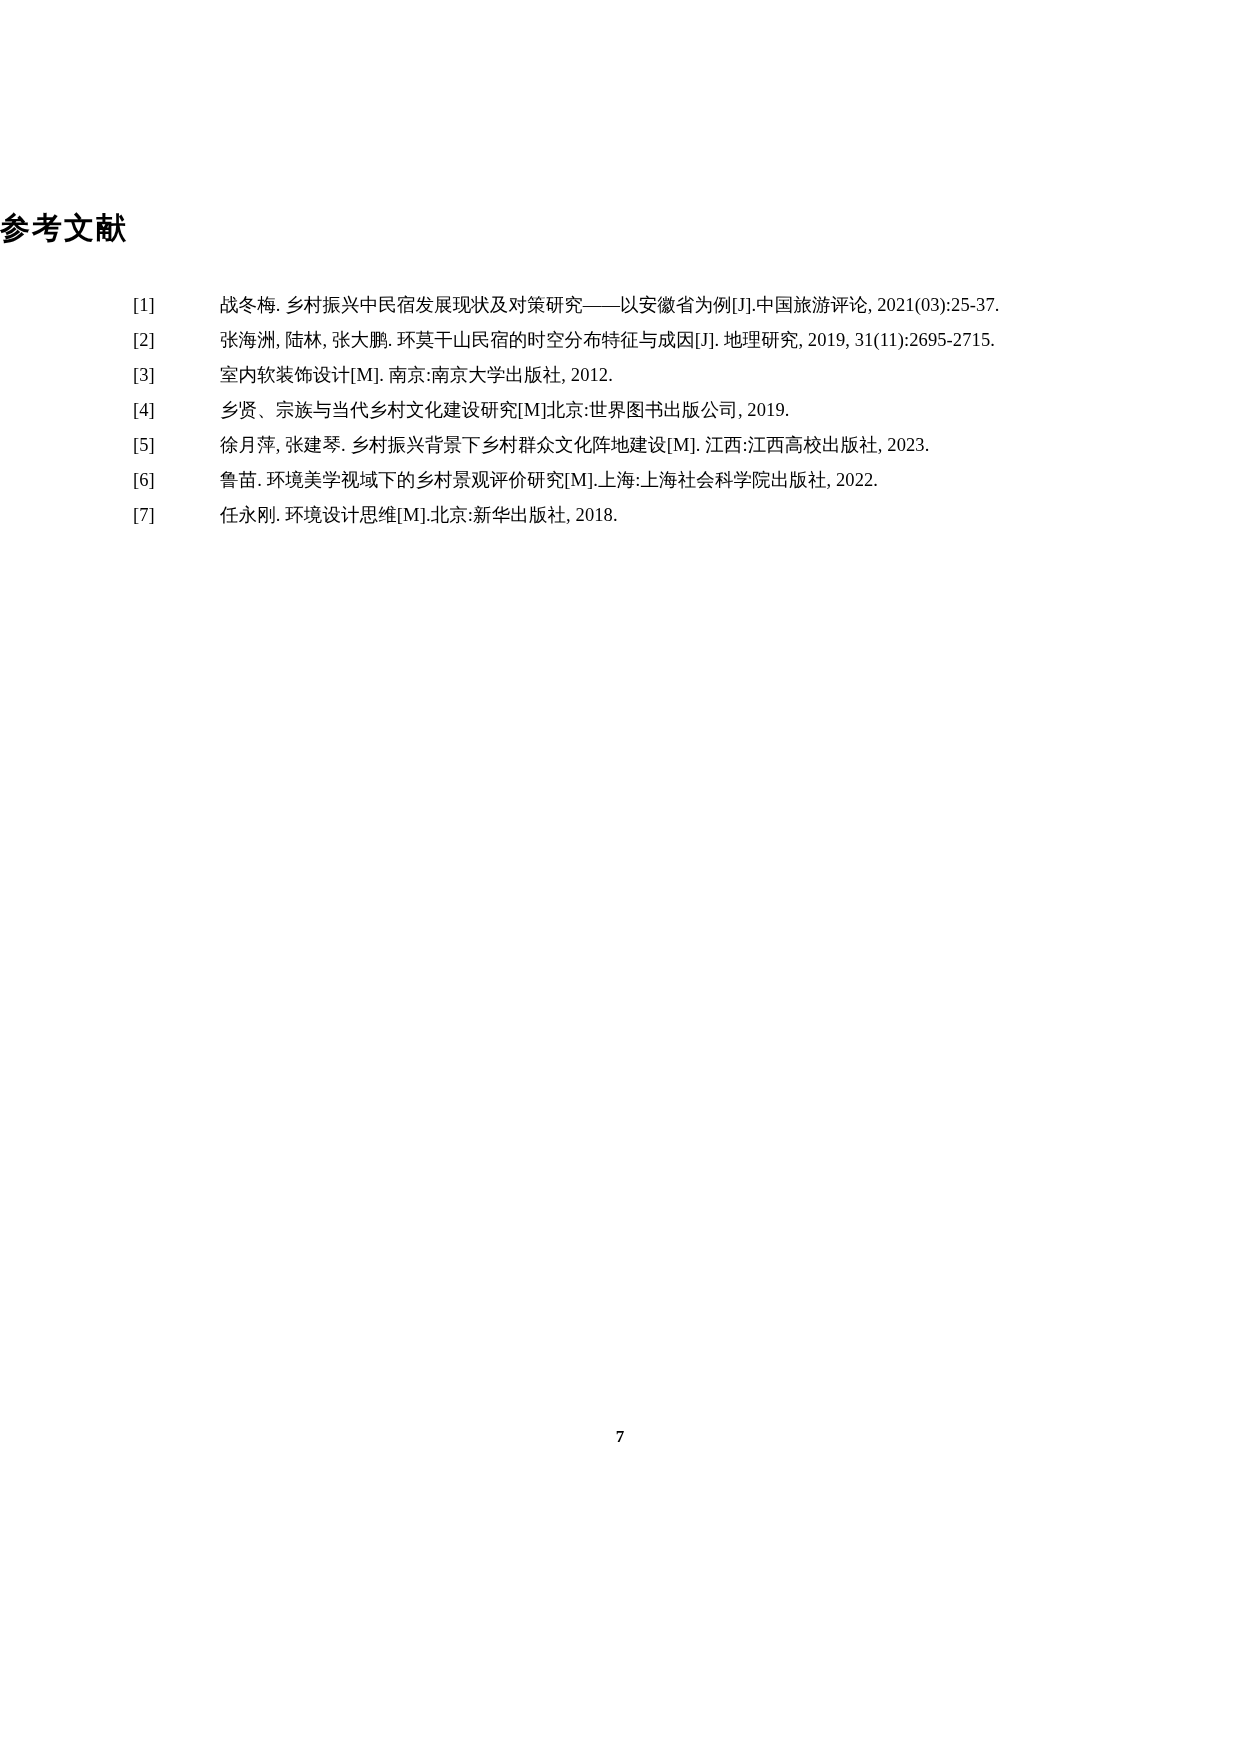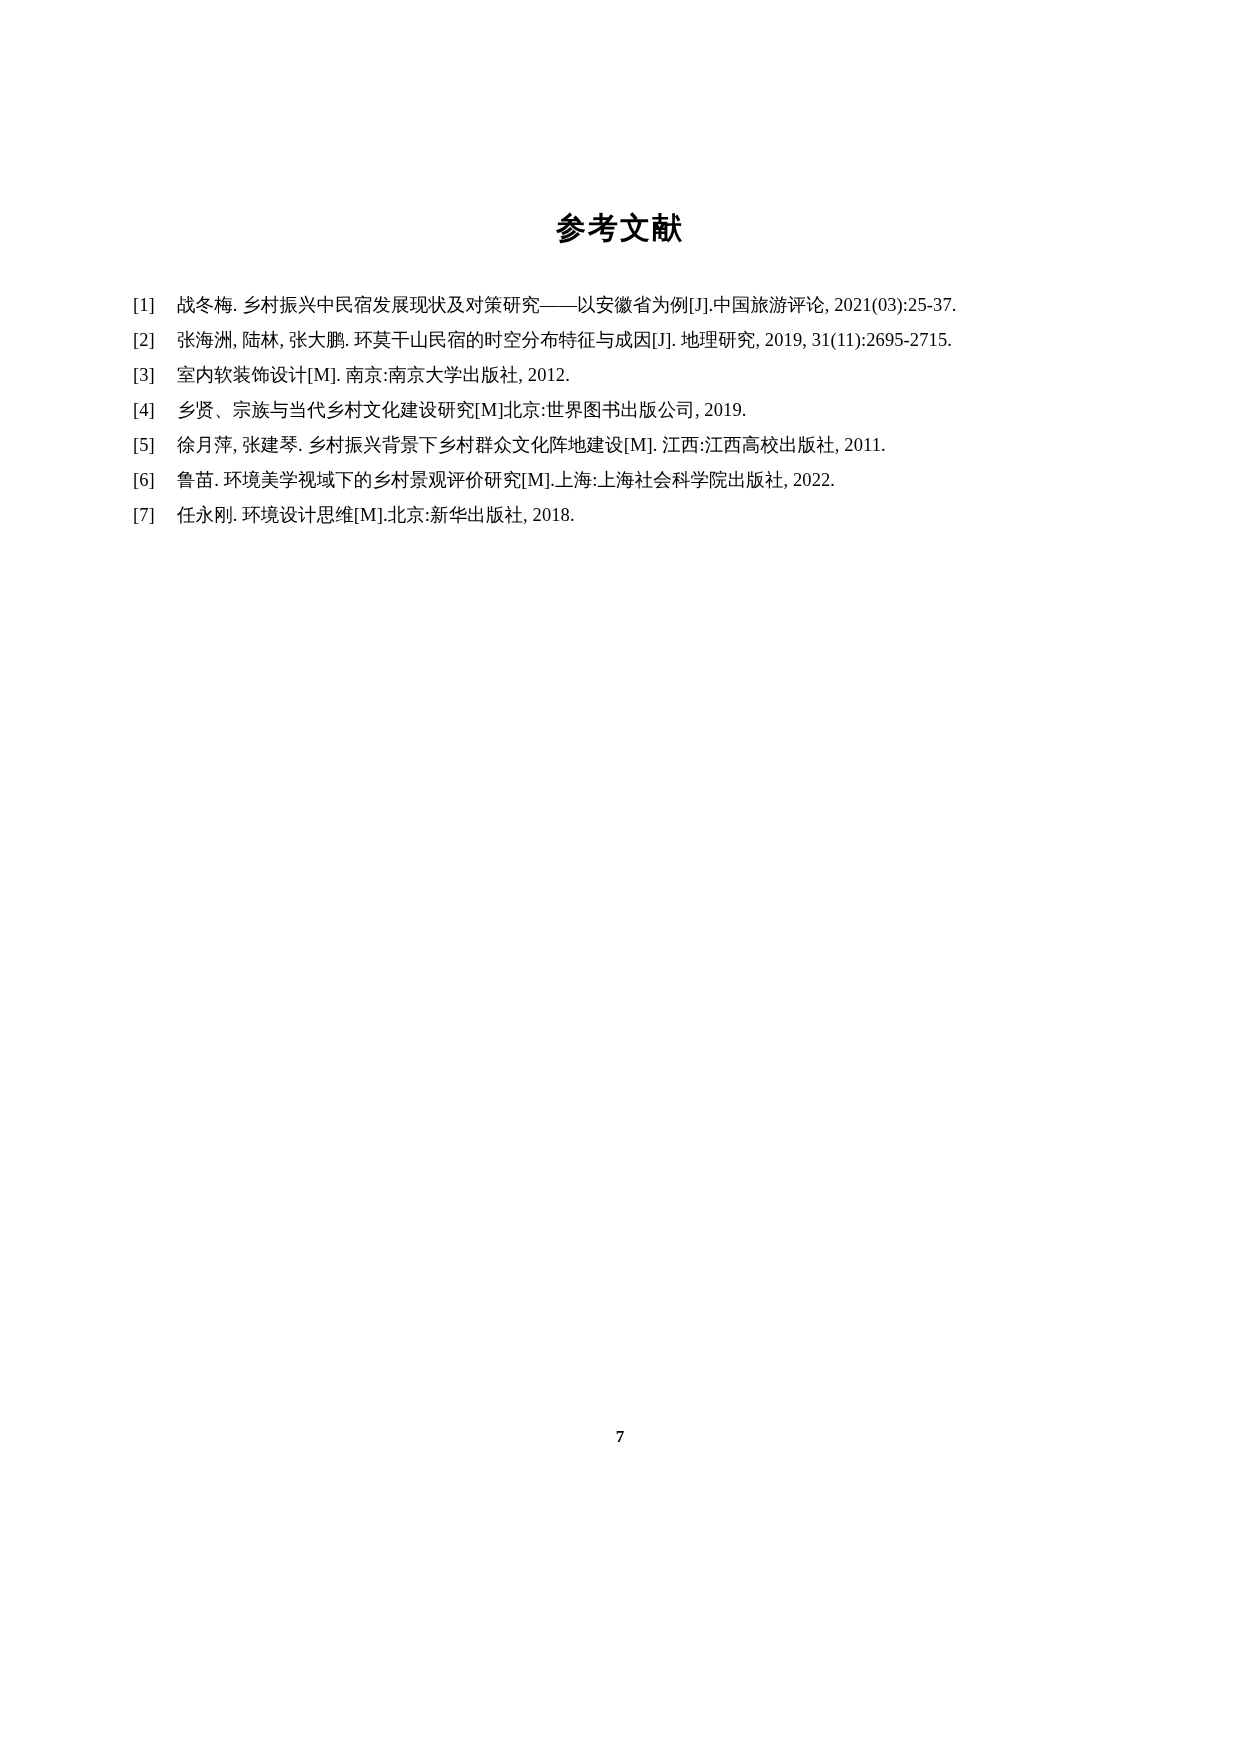--- a/index.html
+++ b/index.html
@@ -16,21 +16,21 @@
     overflow: hidden;
   }
   .page {
     position: relative;
     width: 1240px;
     height: 1754px;
     box-sizing: border-box;
     padding: 0;
   }
   .page-title {
-    text-align: center;
+    text-align: left;
     font-size: 30px;
     font-weight: bold;
     letter-spacing: 2px;
     margin: 0;
     padding-top: 208px;
     font-family: "Liberation Sans", "DejaVu Sans", sans-serif;
   }
   .ref-list {
     position: absolute;
     top: 288px;
@@ -50,20 +50,21 @@
     font-family: "Liberation Serif", "DejaVu Serif", serif;
     font-weight: normal;
     letter-spacing: 0px;
   }
   .ref-text {
     flex: 1 1 auto;
     text-align: justify;
     text-justify: inter-character;
     word-break: break-word;
     letter-spacing: 0.1px;
+    margin-left: 43px;
   }
   .page-number {
     position: absolute;
     bottom: 0;
     left: 0;
     width: 1240px;
     text-align: center;
     font-size: 17px;
     font-weight: bold;
     padding-bottom: 0;
@@ -95,21 +96,21 @@
       <span class="ref-text">室内软装饰设计[M]. 南京:南京大学出版社, 2012.</span>
     </div>
 
     <div class="ref-item">
       <span class="ref-num">[4]</span>
       <span class="ref-text">乡贤、宗族与当代乡村文化建设研究[M]北京:世界图书出版公司, 2019.</span>
     </div>
 
     <div class="ref-item">
       <span class="ref-num">[5]</span>
-      <span class="ref-text">徐月萍, 张建琴. 乡村振兴背景下乡村群众文化阵地建设[M]. 江西:江西高校出版社, 2011.</span>
+      <span class="ref-text">徐月萍, 张建琴. 乡村振兴背景下乡村群众文化阵地建设[M]. 江西:江西高校出版社, 2023.</span>
     </div>
 
     <div class="ref-item">
       <span class="ref-num">[6]</span>
       <span class="ref-text">鲁苗. 环境美学视域下的乡村景观评价研究[M].上海:上海社会科学院出版社, 2022.</span>
     </div>
 
     <div class="ref-item">
       <span class="ref-num">[7]</span>
       <span class="ref-text">任永刚. 环境设计思维[M].北京:新华出版社, 2018.</span>

